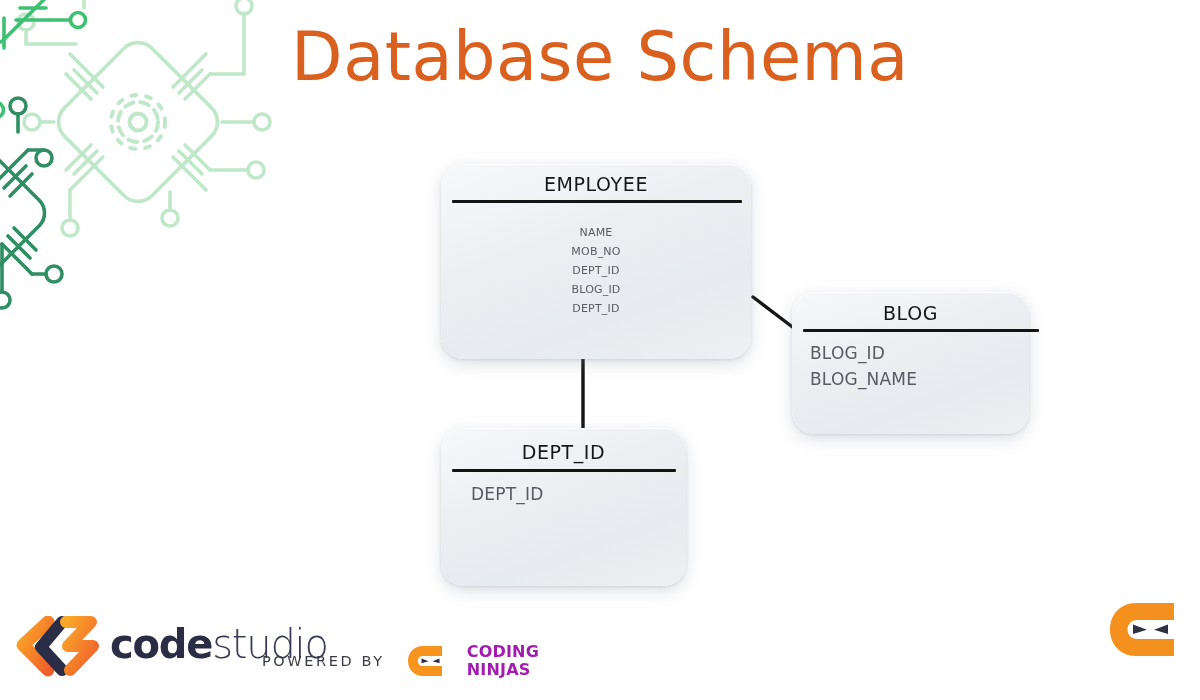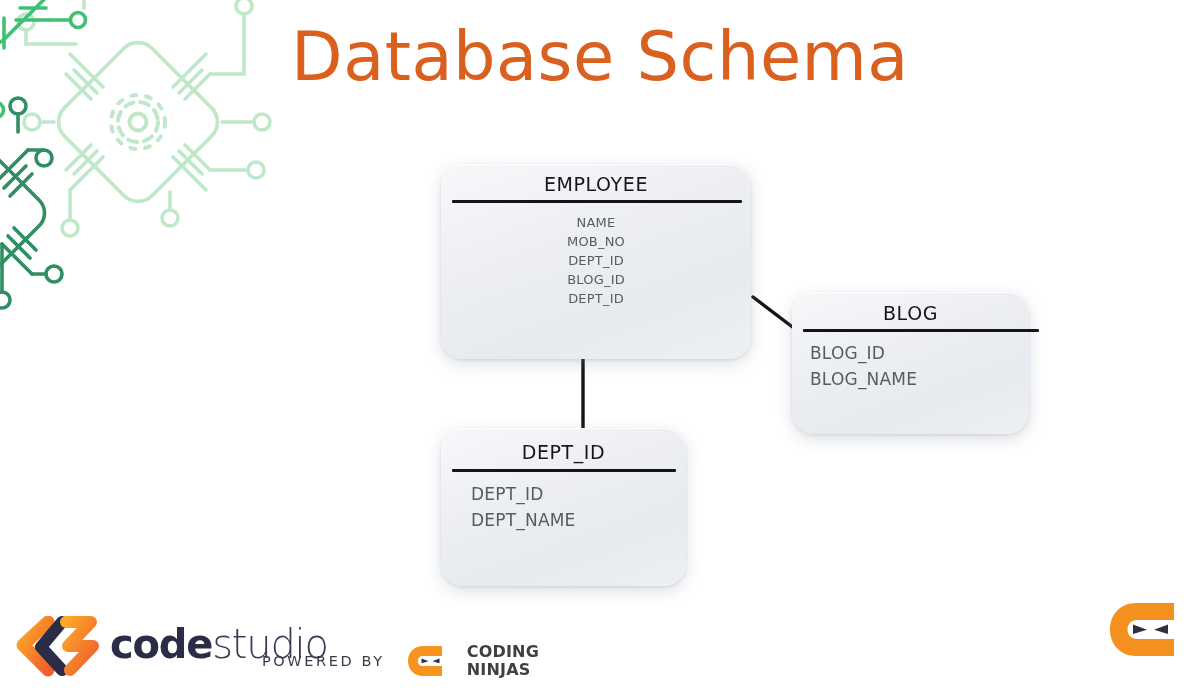--- a/index.html
+++ b/index.html
@@ -77,21 +77,21 @@
     font-weight: 400;
   }
   .entity-fields div { white-space: nowrap; }
 
   
   #entity-employee {
     left: 441px; top: 164px; width: 310px; height: 195px;
   }
   #entity-employee .entity-title { font-size: 19px; padding-top: 9px; letter-spacing: 0.6px; }
   #entity-employee .entity-rule { margin: 5px 9px 0 11px; }
-  #entity-employee .entity-fields { text-align: center; font-size: 13px; line-height: 19px; padding-top: 10px; letter-spacing: 0.2px; }
+  #entity-employee .entity-fields { text-align: center; font-size: 11px; line-height: 19px; padding-top: 20px; letter-spacing: 0.2px; }
 
   
   #entity-blog {
     left: 792px; top: 292px; width: 237px; height: 142px;
   }
   #entity-blog .entity-title { font-size: 19px; padding-top: 10px; letter-spacing: 0.6px; }
   #entity-blog .entity-rule { margin: 5px 0 0 11px; width: 236px; }
   #entity-blog .entity-fields { text-align: left; font-size: 17px; line-height: 26px; padding: 8px 0 0 18px; letter-spacing: 0.2px; }
 
   
@@ -140,21 +140,21 @@
     letter-spacing: 2.6px;
     color: #3a3b46;
     font-weight: 400;
     font-family: "DejaVu Sans", sans-serif;
   }
   #coding-ninjas-wordmark {
     font-size: 16px;
     line-height: 17.5px;
     font-weight: 700;
     letter-spacing: 0.2px;
-    color: #404040;
+    color: #a21caf;
     font-family: "DejaVu Sans", sans-serif;
   }
 
   #brand-mark-corner {
     position: absolute;
     right: 22px;
     bottom: 40px;
   }
 </style>
 </head>
@@ -271,21 +271,20 @@
       <div>BLOG_ID</div>
       <div>BLOG_NAME</div>
     </div>
   </div>
 
   <div class="entity-box" id="entity-dept">
     <div class="entity-title">DEPT_ID</div>
     <div class="entity-rule"></div>
     <div class="entity-fields">
       <div>DEPT_ID</div>
-      <div>DEPT_NAME</div>
     </div>
   </div>
 </div>
 
 <div id="codestudio-logo">
   <svg width="92" height="62" viewBox="0 0 92 62" fill="none" xmlns="http://www.w3.org/2000/svg">
     <defs>
       <linearGradient id="csOrange" x1="0" y1="0" x2="1" y2="1">
         <stop offset="0%" stop-color="#fba829"></stop>
         <stop offset="100%" stop-color="#ef5f2b"></stop>

